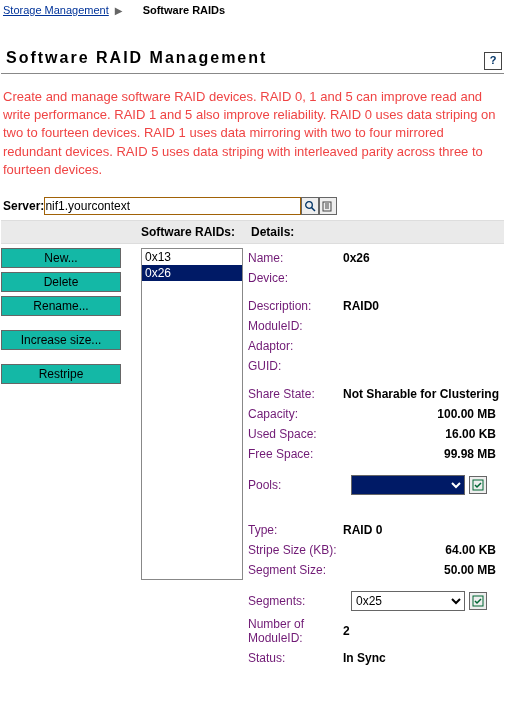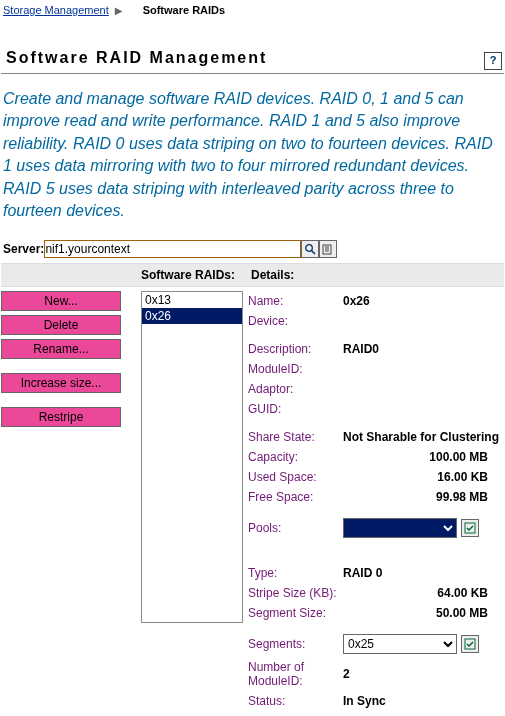--- a/index.html
+++ b/index.html
@@ -52,25 +52,24 @@
     width: 16px; height: 16px;
     border: 1px solid #444;
     text-align: center;
     line-height: 14px;
     font-weight: bold;
     color: #003366;
     font-size: 11px;
   }
   
   .desc {
-    color: #0369a1;
-    font-size: 16px;
+    color: #ef4444;
+    font-size: 13px;
     line-height: 1.4;
     padding: 14px 2px 0 2px;
-    font-style: italic;
   }
   
   .server-row {
     display: flex;
     align-items: center;
     gap: 0;
     padding: 18px 2px 5px 2px;
   }
   .server-row label {
     font-weight: bold;
@@ -114,21 +113,21 @@
     width: 135px;
     padding-right: 5px;
     display: flex;
     flex-direction: column;
     gap: 4px;
   }
   .btns-col button {
     width: 120px;
     padding: 2px 0;
     font-size: 12px;
-    background: #ec4899;
+    background: #14b8a6;
     border: 1px solid #666;
     cursor: pointer;
   }
   .btns-col .spacer { height: 6px; }
 
   .list-col {
     width: 103px;
   }
   .listbox {
     width: 100px;
@@ -160,29 +159,30 @@
     color: #701a75;
   }
   .dval {
     flex: 1;
     font-weight: bold;
   }
   .dval-right {
     flex: 1;
     font-weight: bold;
     text-align: right;
-    padding-right: 16px;
+    padding-right: 8px;
   }
   .sep {
     height: 8px;
   }
   .pool-row, .seg-row {
     display: flex;
     align-items: center;
     gap: 4px;
+    margin-left: 8px;
   }
   .pool-select {
     width: 114px;
     font-size: 12px;
     height: 20px;
     background: #001a66;
     color: #fff;
     border: 1px solid #666;
   }
   .seg-select {

